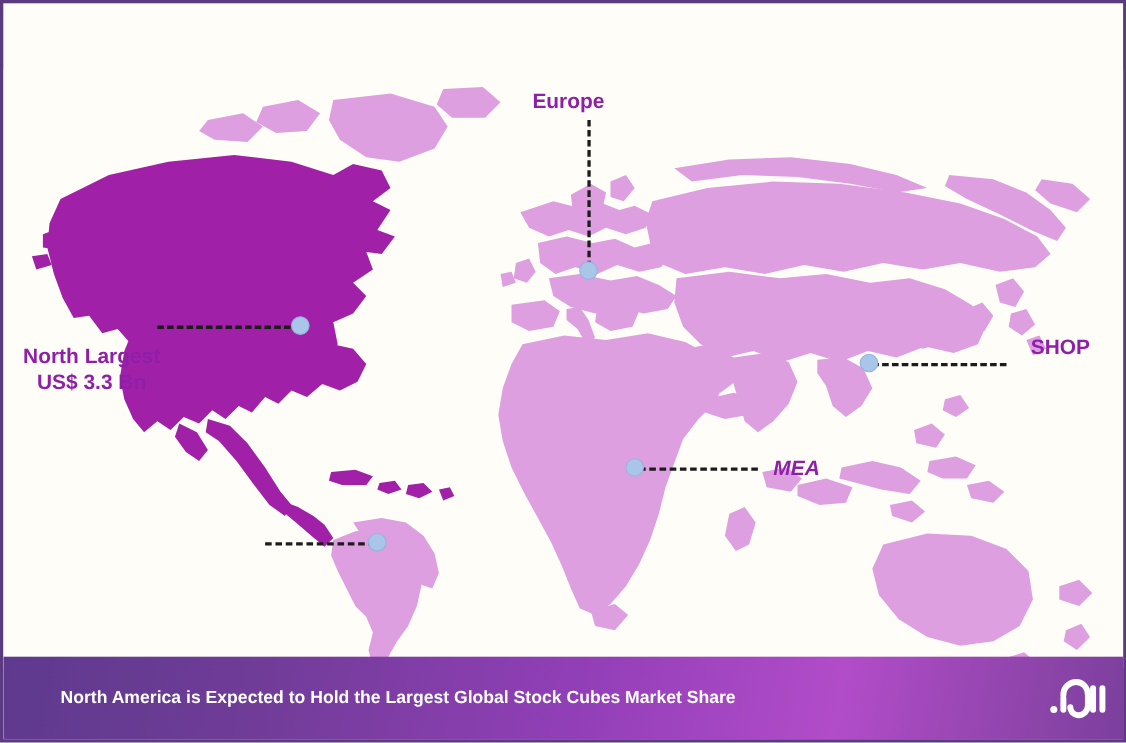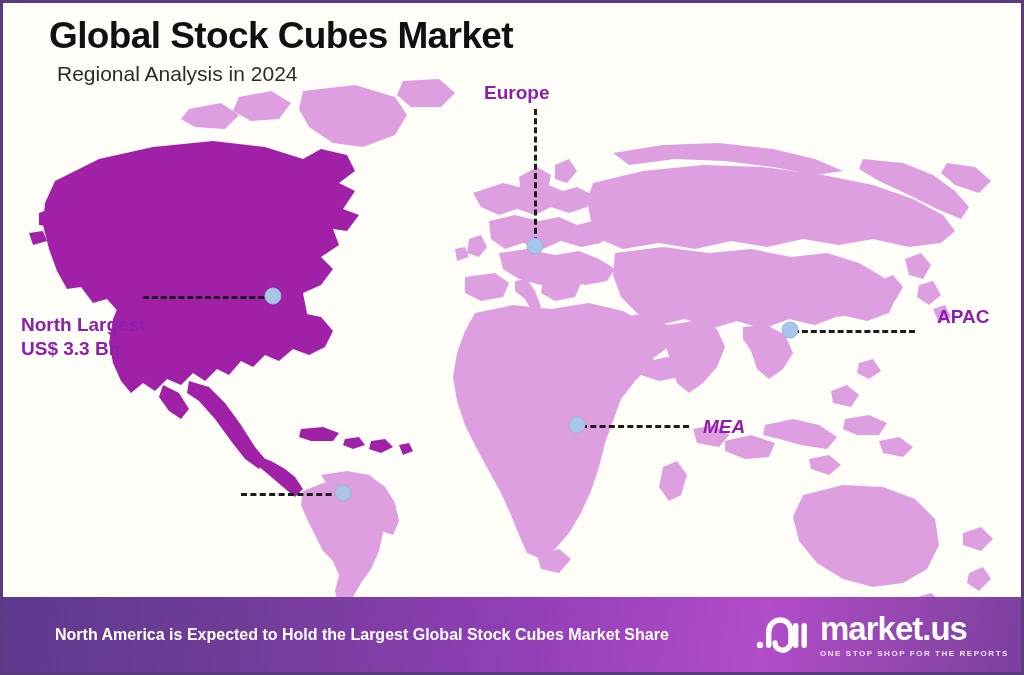--- a/index.html
+++ b/index.html
@@ -37,21 +37,21 @@
   #annotations{position:absolute;left:0;top:0;width:1024px;height:605px;z-index:30;}
   .dot{
     position:absolute;width:15px;height:15px;border-radius:50%;
     background:#a9c6e8;border:1px solid #93b4dd;
     transform:translate(-50%,-50%);
   }
   .leader{position:absolute;height:0;border-top:3px dashed #1c1c1c;}
   .leader-v{position:absolute;width:0;border-left:3px dashed #1c1c1c;}
   .region-label{
     position:absolute;color:#8e1fa8;font-weight:bold;
-    font-size:19px;line-height:1.25;white-space:nowrap;
+    font-size:19px;line-height:1.25;white-space:nowrap;text-align:center;
   }
   .region-label .value{display:block;}
 
   
   #footer{
     position:absolute;left:0;bottom:0;width:1024px;height:75px;
     background:linear-gradient(100deg,#5e3a8e 0%,#6f3c97 22%,#933fb8 52%,#b24cc9 74%,#8b44a8 92%,#7a3f9d 100%);
     z-index:50;display:flex;align-items:center;
   }
   #footer-text{
@@ -72,24 +72,20 @@
   #logo-tagline{
     color:#f0e2f6;font-size:8px;font-weight:bold;
     letter-spacing:1.55px;margin-top:4px;white-space:nowrap;
   }
 </style>
 </head>
 <body>
 
 <div id="infographic">
 
-  <div id="header">
-    <div id="title">Global Stock Cubes Market</div>
-    <div id="subtitle">Regional Analysis in 2024</div>
-  </div>
 
   <div id="map-wrap">
     <svg id="world-map" viewBox="0 0 1024 545" preserveAspectRatio="none">
       <rect x="0" y="0" width="1024" height="545" fill="#fffdf8"></rect>
 
       <g fill="#dd9fe0">
         <path d="M300 28 L352 22 L392 34 L404 52 L392 72 L360 84 L330 80 L306 64 L296 46 Z"></path>
         <path d="M236 34 L268 28 L288 40 L276 56 L248 58 L230 48 Z"></path>
         <path d="M186 46 L218 40 L236 52 L222 66 L192 64 L178 56 Z"></path>
         <path d="M400 18 L436 16 L452 30 L438 44 L408 44 L394 32 Z"></path>
@@ -248,36 +244,32 @@
 
     <div class="leader" style="left:578px;top:422px;width:108px;"></div>
     <div class="dot" style="left:574px;top:422px;"></div>
     <div class="region-label" style="left:700px;top:412px;font-style:italic;">
       <span>MEA</span>
     </div>
 
     <div class="leader" style="left:790px;top:327px;width:122px;"></div>
     <div class="dot" style="left:787px;top:327px;"></div>
     <div class="region-label" style="left:934px;top:302px;">
-      <span>APAC</span>
+      <span>SHOP</span>
     </div>
   </div>
 
   <div id="footer">
     <div id="footer-text">North America is Expected to Hold the Largest Global Stock Cubes Market Share</div>
 
     <div id="logo">
       <svg id="logo-mark" viewBox="0 0 56 40">
         <circle cx="5" cy="30" r="3.2" fill="#ffffff"></circle>
         <rect x="11" y="17" width="5.4" height="16" rx="2.7" fill="#ffffff"></rect>
         <path d="M13.7 17 C13.7 9.5 19.6 5 25.3 5 C31 5 36 9.5 36 17 L36 26
                  C36 31.5 32 35.2 27.6 35.2 C23.4 35.2 20 32 20 28" fill="none" stroke="#ffffff" stroke-width="5.4" stroke-linecap="round"></path>
         <rect x="38" y="8" width="5.4" height="25" rx="2.7" fill="#ffffff"></rect>
         <rect x="46.5" y="8" width="5.4" height="25" rx="2.7" fill="#ffffff"></rect>
       </svg>
-      <div id="logo-text">
-        <div id="logo-name">market.us</div>
-        <div id="logo-tagline">ONE STOP SHOP FOR THE REPORTS</div>
-      </div>
     </div>
   </div>
 
 </div>
 
 </body></html>

